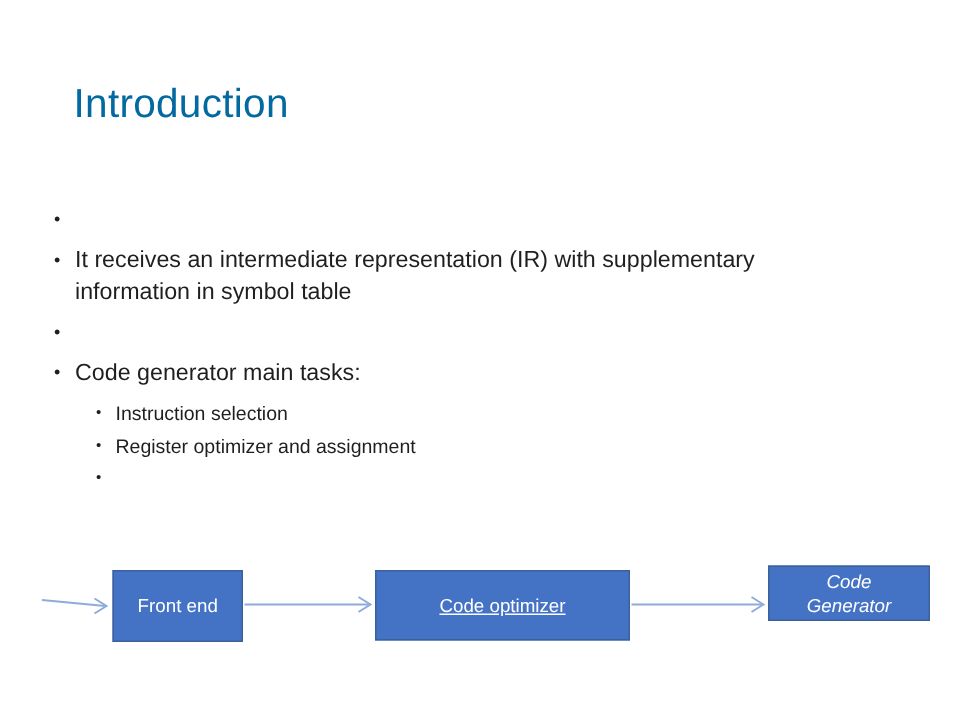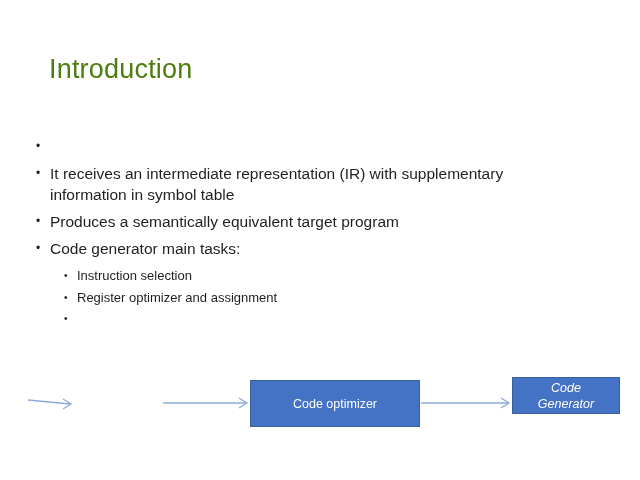--- a/index.html
+++ b/index.html
@@ -2,37 +2,37 @@
 <html><head>
 <meta charset="utf-8">
 <style>
   html,body{margin:0;padding:0;background:#fff;}
   #slide{
     position:relative;width:640px;height:480px;background:#ffffff;overflow:hidden;
     font-family:"Liberation Sans","DejaVu Sans",sans-serif;
   }
   .title{
     position:absolute;left:49px;top:54px;
-    font-size:27px;font-weight:400;color:#4d7c0f;letter-spacing:.2px;
+    font-size:27px;font-weight:400;color:#0369a1;letter-spacing:.2px;
   }
   .bullets{position:absolute;left:36px;top:136px;width:556px;color:#1f1f1f;}
   .b{display:flex;align-items:flex-start;}
   .b .marker{flex:0 0 14px;text-align:left;}
   .lvl1{font-size:15.5px;line-height:21px;margin-bottom:6px;}
   .lvl1 .marker{font-size:12px;line-height:21px;}
   .lvl1 .txt{max-width:505px;}
   .lvl2{font-size:13px;line-height:21.5px;margin-left:28px;margin-bottom:0;}
   .lvl2 .marker{flex:0 0 13px;font-size:10px;line-height:21.5px;}
   .node{
     position:absolute;display:flex;align-items:center;justify-content:center;
     background:#4472C4;border:1px solid #3B619C;color:#ffffff;
     font-size:12.5px;line-height:16px;text-align:center;box-sizing:border-box;
   }
   #node-front-end{left:75px;top:380px;width:87px;height:48px;}
-  #node-code-optimizer{left:250px;top:380px;width:170px;height:47px;}
+  #node-code-optimizer{left:250px;top:380px;width:170px;height:47px;text-decoration:underline;}
   #node-code-generator{left:512px;top:377px;width:108px;height:37px;font-style:italic;}
   #node-code-generator .txt{max-width:78px;}
   .arrows{position:absolute;left:0;top:0;width:640px;height:480px;pointer-events:none;}
 </style>
 </head>
 <body>
 
 <div id="slide">
 
   <div class="title">Introduction</div>
@@ -40,21 +40,20 @@
   <div class="bullets">
     <div class="b lvl1">
       <span class="marker">•</span>
     </div>
     <div class="b lvl1">
       <span class="marker">•</span>
       <span class="txt">It receives an intermediate representation (IR) with supplementary information in symbol table</span>
     </div>
     <div class="b lvl1">
       <span class="marker">•</span>
-      <span class="txt">Produces a semantically equivalent target program</span>
     </div>
     <div class="b lvl1">
       <span class="marker">•</span>
       <span class="txt">Code generator main tasks:</span>
     </div>
     <div class="b lvl2">
       <span class="marker">•</span>
       <span class="txt">Instruction selection</span>
     </div>
     <div class="b lvl2">
@@ -77,20 +76,23 @@
       <line x1="163" y1="403" x2="246" y2="403"></line>
       <path d="M239 398 L247 403 L239 408"></path>
     </g>
 
     <g stroke="#8FAADC" stroke-width="1.3" fill="none">
       <line x1="421" y1="403" x2="508" y2="403"></line>
       <path d="M501 398 L509 403 L501 408"></path>
     </g>
   </svg>
 
+  <div class="node" id="node-front-end">
+    <span class="txt">Front end</span>
+  </div>
   <div class="node" id="node-code-optimizer">
     <span class="txt">Code optimizer</span>
   </div>
   <div class="node" id="node-code-generator">
     <span class="txt">Code Generator</span>
   </div>
 
 </div>
 
 </body></html>

